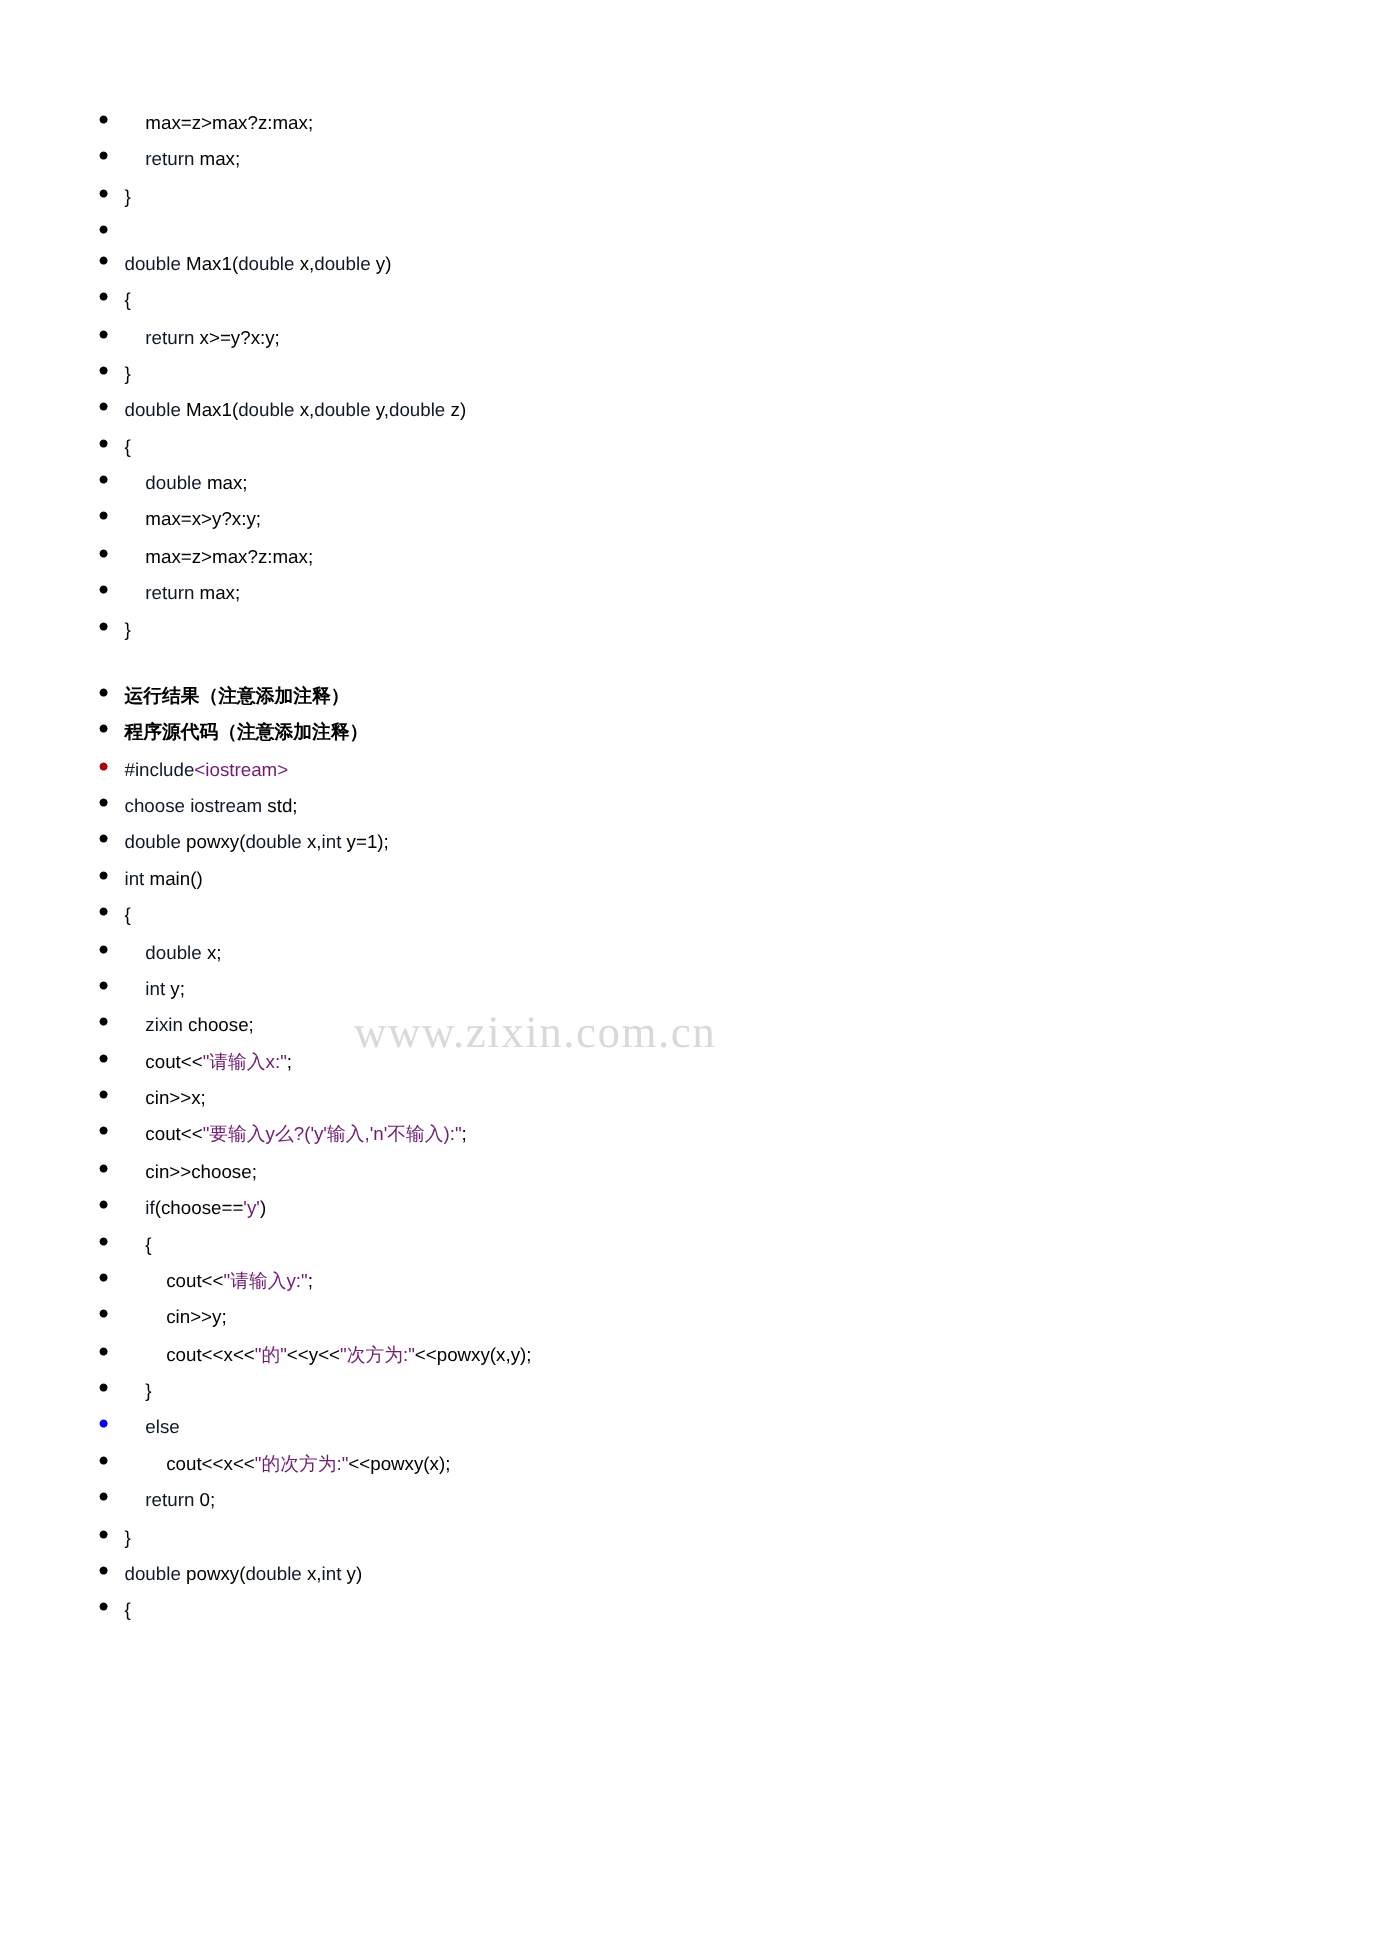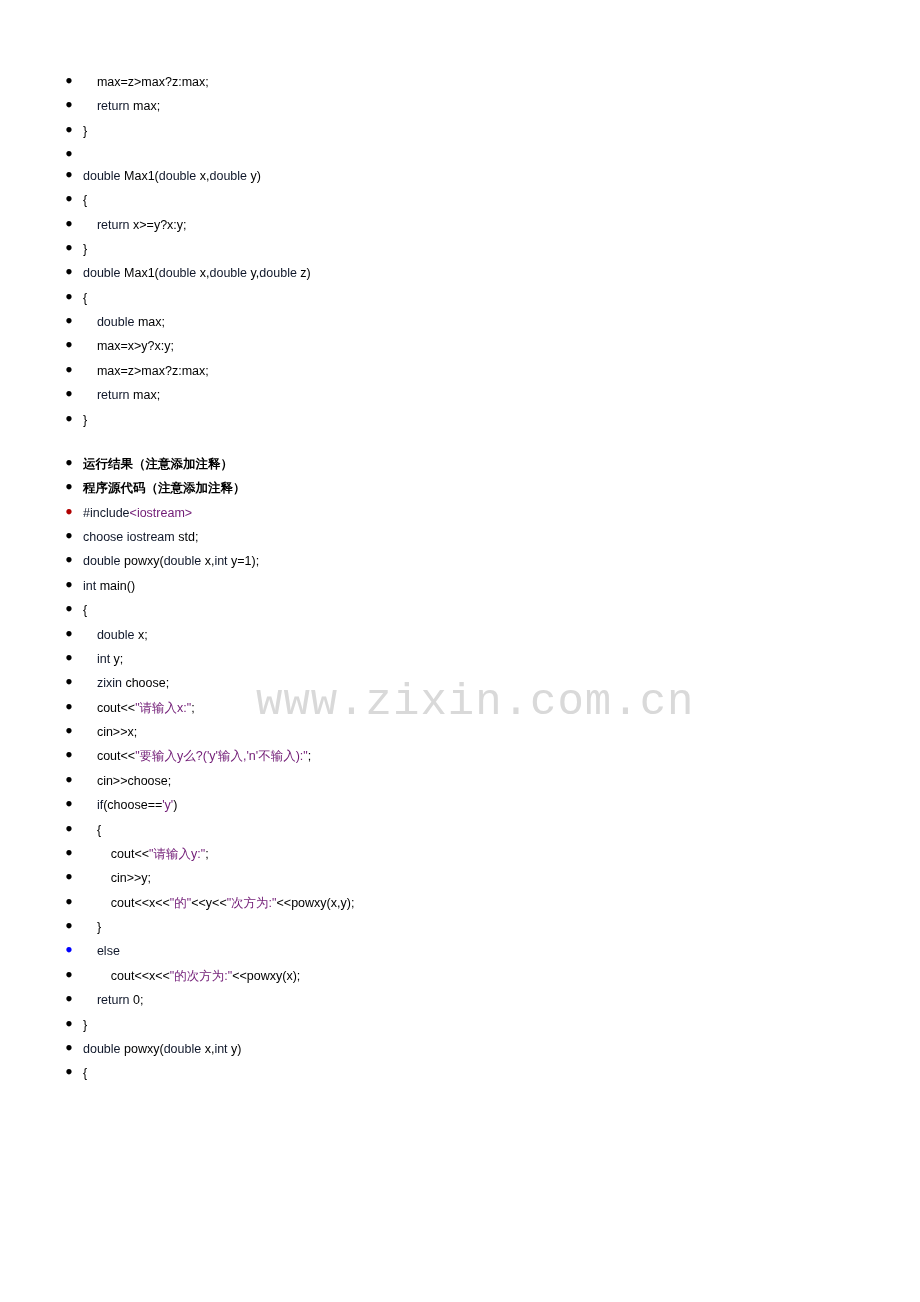--- a/index.html
+++ b/index.html
@@ -41,25 +41,25 @@
   }
   .paragraph {
     margin: 22px 0 18px 0;
     font-family: "SimSun", serif;
     font-size: 12.5px;
     line-height: 1.9;
   }
   .spacer { height: 20px; }
   .watermark {
     position: absolute;
-    left: 256px;
+    left: 236px;
     top: 660px;
-    font-size: 44px;
+    font-size: 30px;
     color: #d9d9d9;
-    font-family: Liberation Mono, monospace;
+    font-family: Liberation Serif, serif;
     letter-spacing: 1px;
     pointer-events: none;
     z-index: 0;
     font-weight: 400;
   }
   .content { position: relative; z-index: 1; }
 </style>
 </head>
 <body>
 

